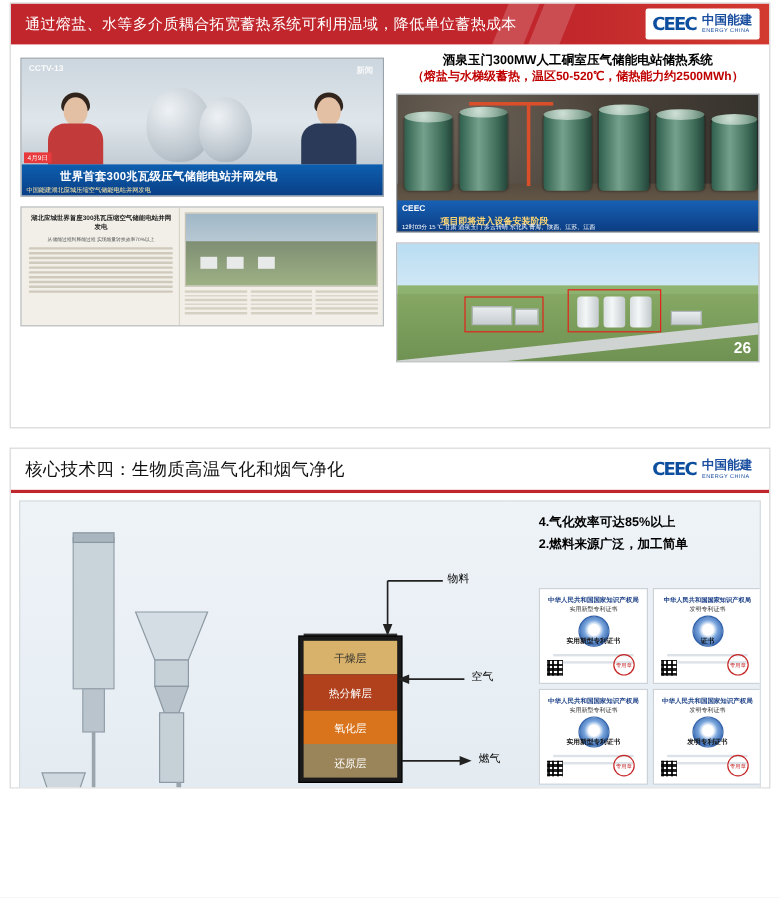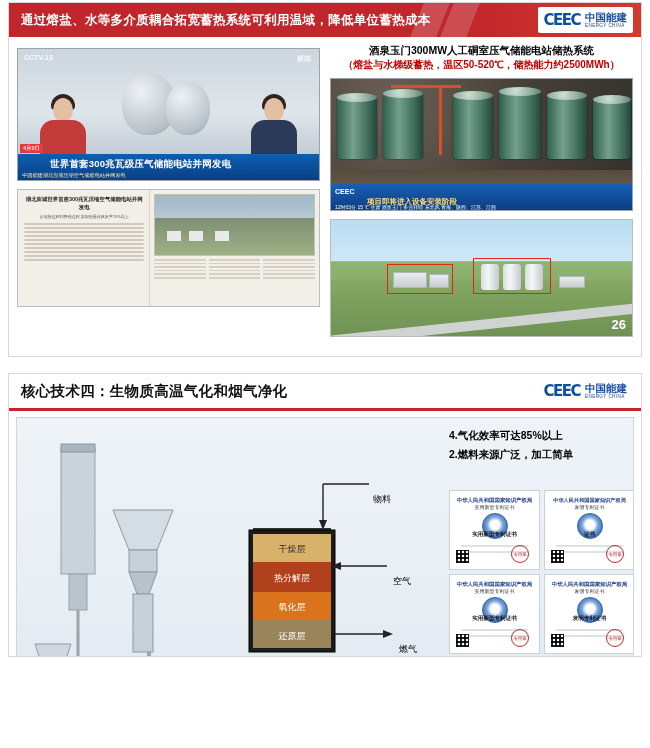--- a/index.html
+++ b/index.html
@@ -34,21 +34,21 @@
     position: relative;
     height: 34px;
     background: linear-gradient(90deg, #c0262b 0%, #c0262b 72%, #d23a30 100%);
     display: flex;
     align-items: center;
     overflow: hidden;
   }
   .titlebar .title-text {
     color: #ffffff;
     font-size: 12.5px;
-    font-weight: bold;
+    font-weight: normal;
     padding-left: 12px;
     letter-spacing: .3px;
     white-space: nowrap;
   }
   .titlebar .slash {
     position: absolute;
     top: -8px;
     width: 26px;
     height: 50px;
     background: #ffffff;
@@ -94,21 +94,21 @@
 
   .cap { text-align: center; line-height: 1.45; }
   .cap .l1 { font-size: 10.5px; font-weight: bold; color: #000; }
   .cap .l2 { font-size: 10.5px; font-weight: bold; color: #000; }
   .cap .hl { color: #c00000; }
   .cap .l2-red { font-size: 10px; font-weight: bold; color: #c00000; }
 
   .photo {
     margin-top: 5px;
     width: 100%;
-    height: 133px;
+    height: 116px;
     position: relative;
     overflow: hidden;
     border: 1px solid #9aa3ab;
     padding-left: 28px;
   }
 
   
   .tv {
     background: linear-gradient(#b9c6d2 0%, #c9d4dd 45%, #aab6c0 100%);
   }
@@ -213,21 +213,21 @@
     position: absolute; left: 4px; bottom: 0px; color: #fff; font-size: 5px;
   }
   .aerial .nb-logo {
     position: absolute; left: 4px; top: 4px; color: #fff; font-size: 7px; font-weight: bold;
   }
 
   
   .photo2 {
     margin-top: 8px;
     width: 100%;
-    height: 118px;
+    height: 100px;
     position: relative;
     overflow: hidden;
     border: 1px solid #b9bdc2;
   }
   
   .news {
     background: #f2efe8;
     display: flex;
   }
   .news .np-left {
@@ -363,21 +363,20 @@
   }
   .cert.tall .c-title { font-size: 5.2px; }
 
   
   .diagram { position: absolute; left: 0; top: 0; width: 432px; height: 100%; }
 
   .lbl {
     position: absolute;
     font-size: 9px;
     color: #000;
-    margin-top: 17px;
   }
   .pagenum2 {
     position: absolute; right: 7px; bottom: 4px;
     color: #ffffff; font-size: 12px; font-weight: normal;
   }
 </style>
 </head>
 <body>
 
 <div class="page">

